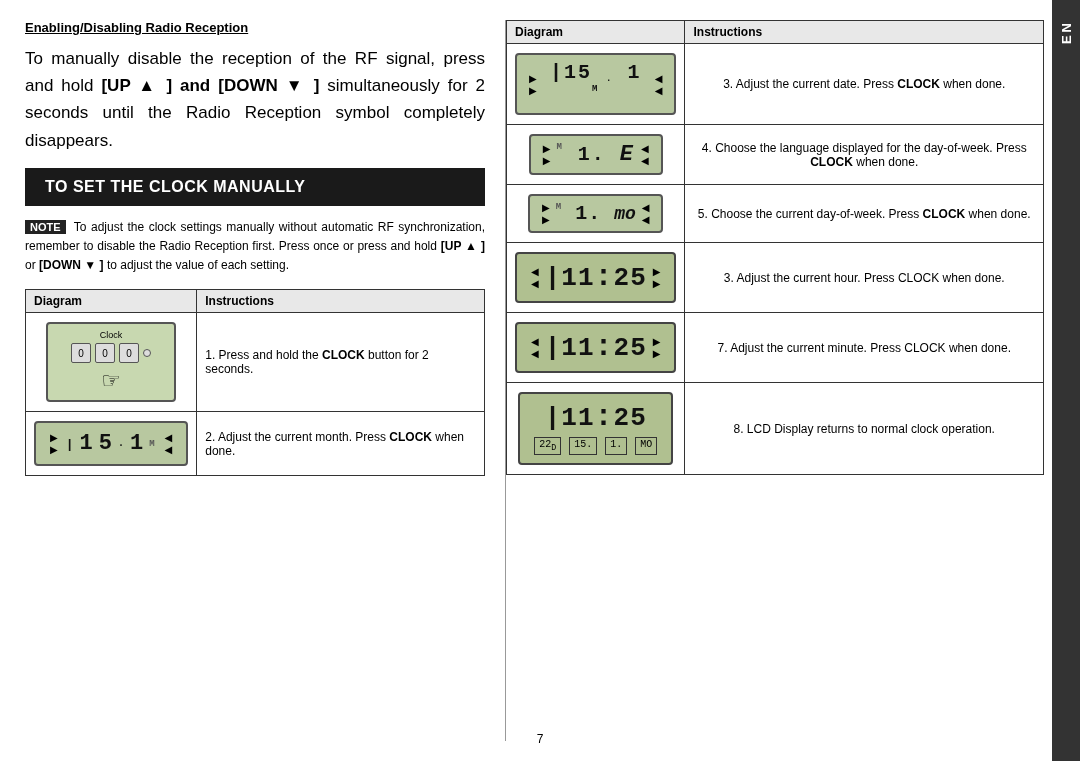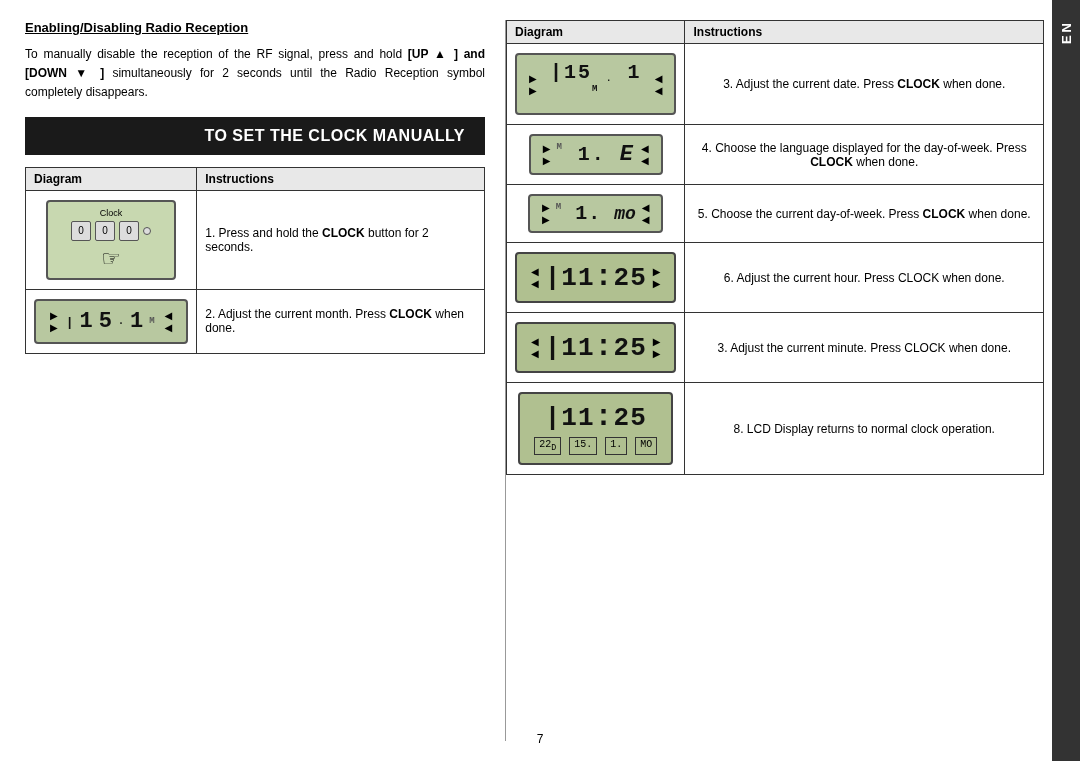--- a/index.html
+++ b/index.html
@@ -70,35 +70,35 @@
     
     .section-heading {
       font-size: 13px;
       font-weight: bold;
       text-decoration: underline;
       margin-bottom: 10px;
     }
 
     
     .body-text {
-      font-size: 12px;
+      font-size: 17px;
       line-height: 1.6;
       text-align: justify;
       margin-bottom: 10px;
     }
 
     .body-text b {
       font-weight: bold;
     }
 
     
     .black-banner {
       background: #1a1a1a;
       color: #fff;
-      text-align: right;
+      text-align: left;
       font-size: 16px;
       font-weight: bold;
       padding: 10px 20px;
       margin: 14px 0 12px 0;
       letter-spacing: 0.5px;
     }
 
     
     .note-section {
       font-size: 12px;
@@ -201,20 +201,24 @@
 
       <div class="section-heading">Enabling/Disabling Radio Reception</div>
 
       <p class="body-text">
         To manually disable the reception of the RF signal, press and hold <b>[UP ▲ ] and [DOWN ▼ ]</b> simultaneously for 2 seconds until the Radio Reception symbol completely disappears.
       </p>
 
 
       <div class="black-banner">TO SET THE CLOCK MANUALLY</div>
 
+      <p class="note-section">
+        <span class="note-label">NOTE</span>
+        To adjust the clock settings manually without automatic RF synchronization, remember to disable the Radio Reception first. Press once or press and hold <b>[UP ▲ ]</b> or <b>[DOWN ▼ ]</b> to adjust the value of each setting.
+      </p>
 
       <table class="diagram-table">
         <thead>
           <tr>
             <th>Diagram</th>
             <th>Instructions</th>
           </tr>
         </thead>
         <tbody>
           <tr>
@@ -371,21 +375,21 @@
                     <span>|1</span><span>1</span><span style="font-size:30px;line-height:1;">:</span><span>25</span>
                   </div>
                   <div style="display:flex;flex-direction:column;gap:1px;">
                     <span style="font-size:10px;">▶</span>
                     <span style="font-size:10px;">▶</span>
                   </div>
                 </div>
               </div>
             </td>
             <td>
-              <span>6. Adjust the current hour. Press CLOCK when done.</span>
+              <span>3. Adjust the current hour. Press CLOCK when done.</span>
             </td>
           </tr>
 
           <tr>
             <td class="diagram-cell">
               <div class="diagram-inner">
                 <div style="background:#b0c090;border:2px solid #444;border-radius:4px;padding:8px 14px;display:inline-flex;align-items:center;gap:6px;">
                   <div style="display:flex;flex-direction:column;gap:1px;">
                     <span style="font-size:10px;">◀</span>
                     <span style="font-size:10px;">◀</span>
@@ -394,21 +398,21 @@
                     <span>|1</span><span>1</span><span style="font-size:30px;line-height:1;">:</span><span>25</span>
                   </div>
                   <div style="display:flex;flex-direction:column;gap:1px;">
                     <span style="font-size:10px;">▶</span>
                     <span style="font-size:10px;">▶</span>
                   </div>
                 </div>
               </div>
             </td>
             <td>
-              <span>3. Adjust the current minute. Press CLOCK when done.</span>
+              <span>7. Adjust the current minute. Press CLOCK when done.</span>
             </td>
           </tr>
 
           <tr>
             <td class="diagram-cell">
               <div class="diagram-inner">
                 <div style="background:#b0c090;border:2px solid #444;border-radius:4px;padding:8px 14px;display:inline-block;">
                   <div style="font-family:'Courier New',monospace;font-size:26px;font-weight:bold;color:#111;letter-spacing:1px;text-align:center;">
                     <span>|1</span><span>1</span><span style="font-size:30px;line-height:1;">:</span><span>25</span>
                   </div>

